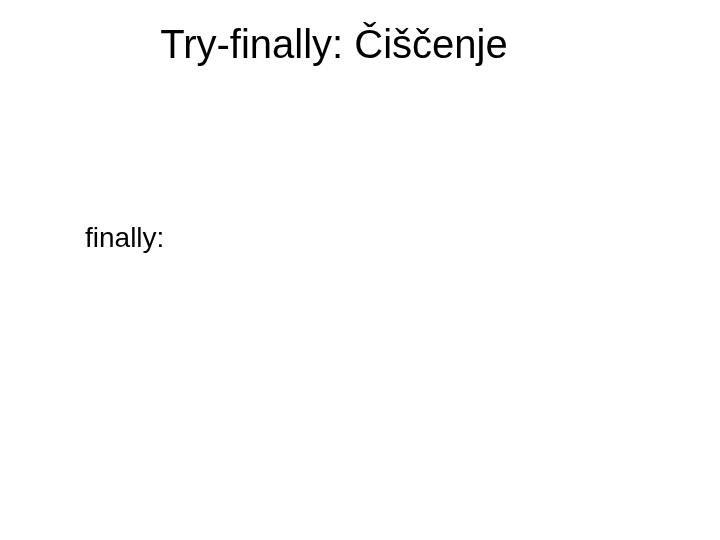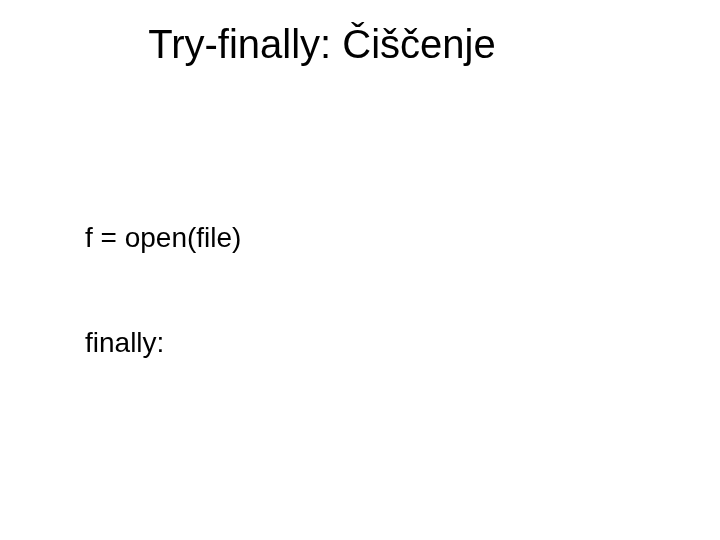--- a/index.html
+++ b/index.html
@@ -14,21 +14,21 @@
   }
   .slide {
     width: 720px;
     height: 540px;
     position: relative;
     box-sizing: border-box;
   }
   .title {
     position: absolute;
     top: 22px;
-    left: 4px;
+    left: 16px;
     width: 636px;
     text-align: center;
     font-size: 40px;
     font-weight: normal;
   }
   .body {
     position: absolute;
     top: 150px;
     left: 85px;
     font-size: 28px;
@@ -43,19 +43,18 @@
   }
 </style>
 </head>
 <body>
 
 <div class="slide">
 
   <div class="title">Try-finally: Čiščenje</div>
 
   <div class="body">
-    <span class="row">f = open(file)</span>
     <span class="row">finally:</span>
     
     
   </div>
 
 </div>
 
 </body></html>

